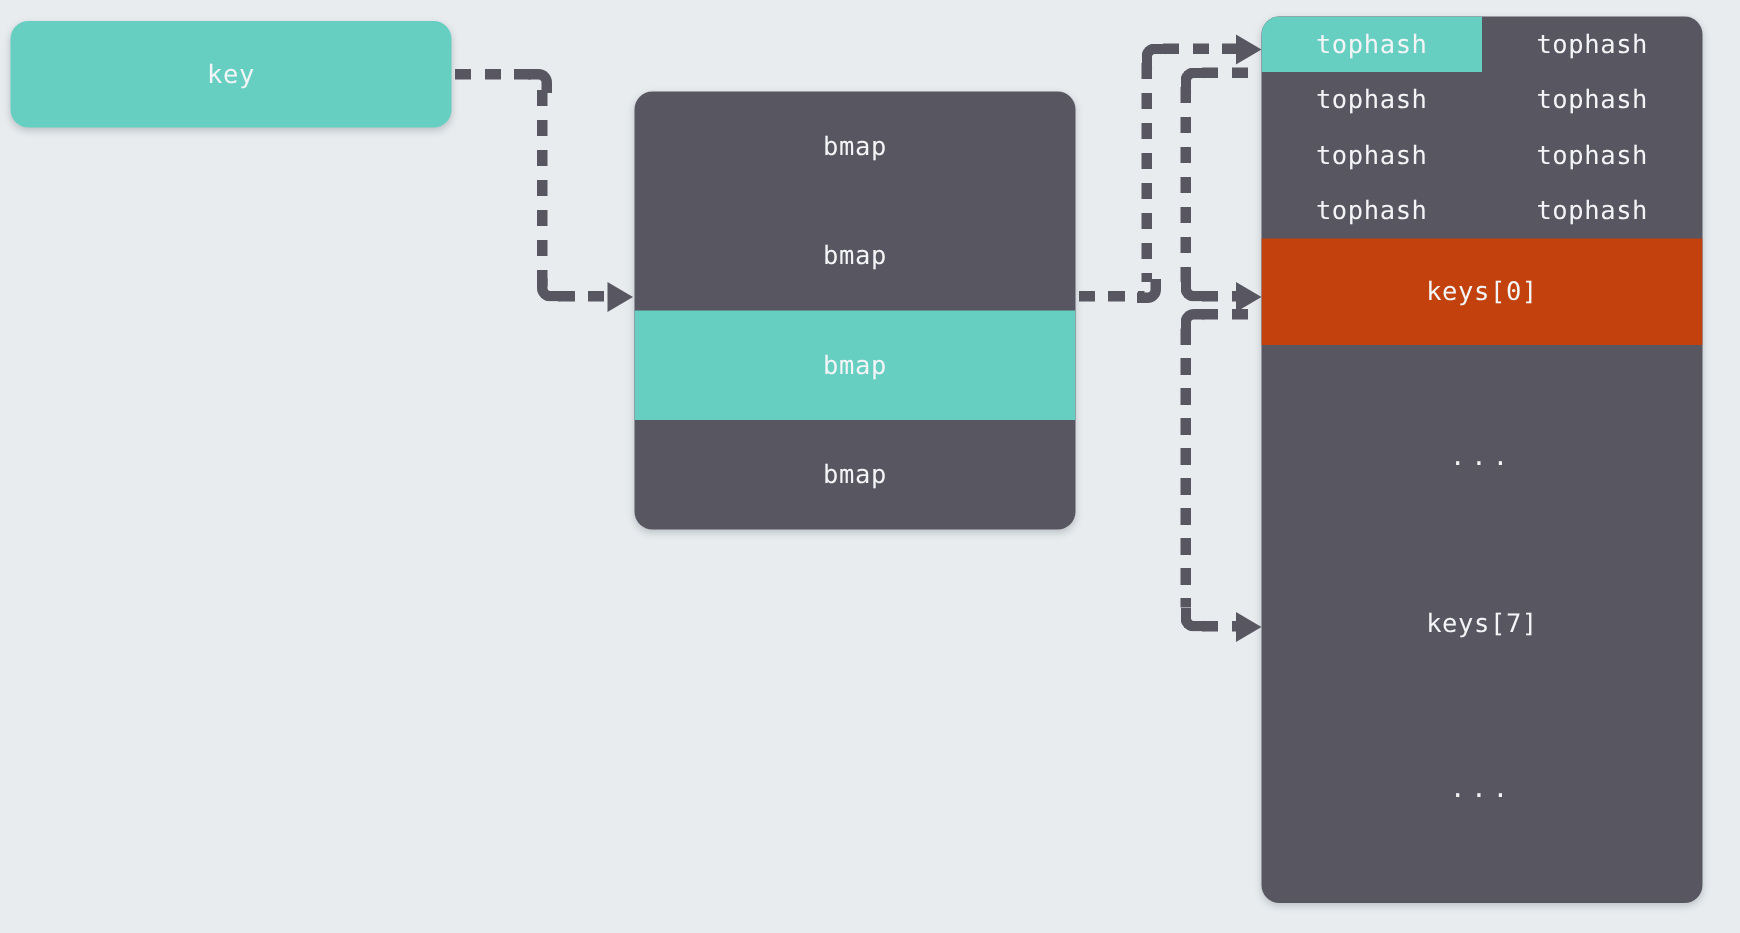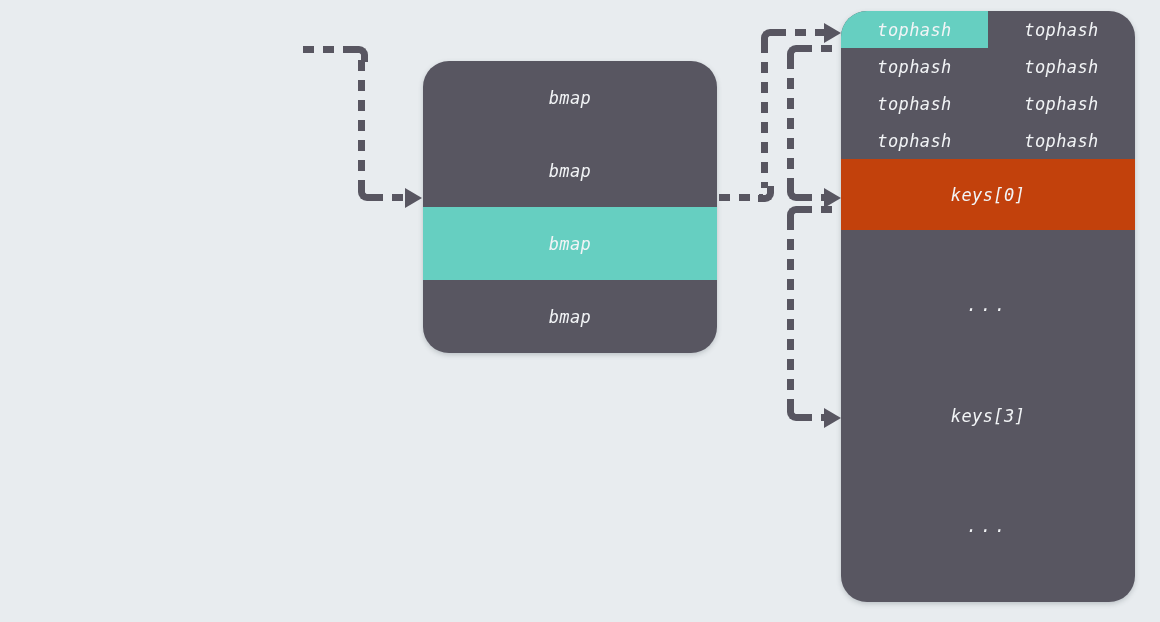--- a/index.html
+++ b/index.html
@@ -15,24 +15,23 @@
   }
   #stage {
     position: relative;
     width: 1160px;
     height: 622px;
   }
 
   
   .panel {
     position: absolute;
-    border-radius: 26px;
+    border-radius: 12px;
     overflow: hidden;
     box-shadow: 0 2px 5px rgba(80, 88, 96, 0.28);
-    font-style: italic;
   }
   .row {
     position: relative;
     box-sizing: border-box;
     display: flex;
     align-items: center;
     justify-content: center;
     color: #f2f4f6;
     font-size: 17px;
     letter-spacing: 0.4px;
@@ -139,20 +138,23 @@
     border-top: 10px solid transparent;
     border-bottom: 10px solid transparent;
     border-left: 17px solid #585661;
   }
 </style>
 </head>
 <body>
 
 <div id="stage">
 
+  <div class="panel" id="key-box">
+    <div class="row">key</div>
+  </div>
 
   <div class="panel" id="bmap-box">
     <div class="row">bmap</div>
     <div class="row">bmap</div>
     <div class="row sel">bmap</div>
     <div class="row">bmap</div>
   </div>
 
   <div class="panel" id="bucket-box">
     <div id="tophash-grid">
@@ -161,21 +163,21 @@
       <div class="row">tophash</div>
       <div class="row">tophash</div>
       <div class="row">tophash</div>
       <div class="row">tophash</div>
       <div class="row">tophash</div>
       <div class="row">tophash</div>
     </div>
 
     <div class="row slot sel">keys[0]</div>
     <div class="row slot tall ellipsis">...</div>
-    <div class="row slot">keys[3]</div>
+    <div class="row slot">keys[7]</div>
     <div class="row slot tall ellipsis">...</div>
 
   </div>
 
   <div class="seg h" style="left:303px; top:46px; width:56px;"></div>
   <div class="corner tr" style="left:352px; top:46px;"></div>
   <div class="seg v" style="left:358px; top:60px; height:134px;"></div>
   <div class="corner bl" style="left:358px; top:185px;"></div>
   <div class="seg h" style="left:372px; top:194px; width:38px;"></div>
   <div class="arrow" style="left:405px; top:188px;"></div>

